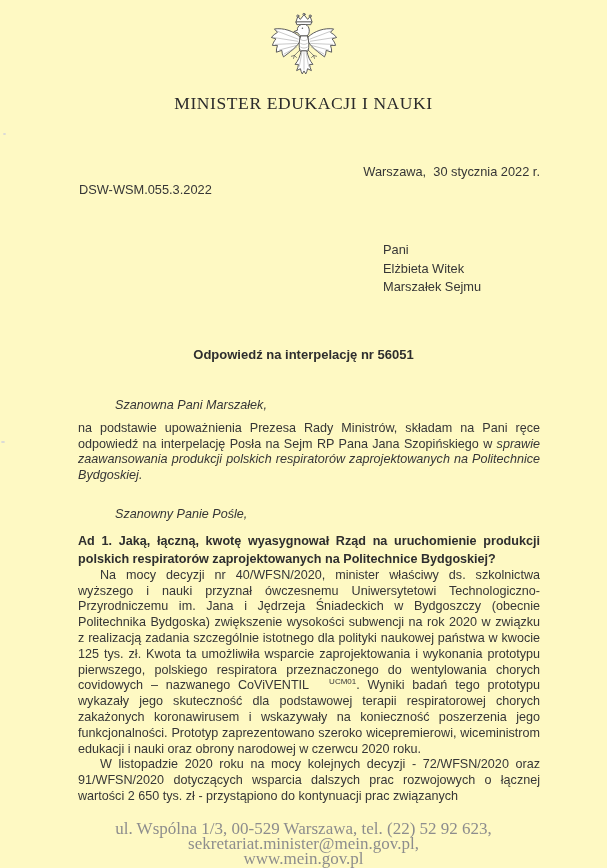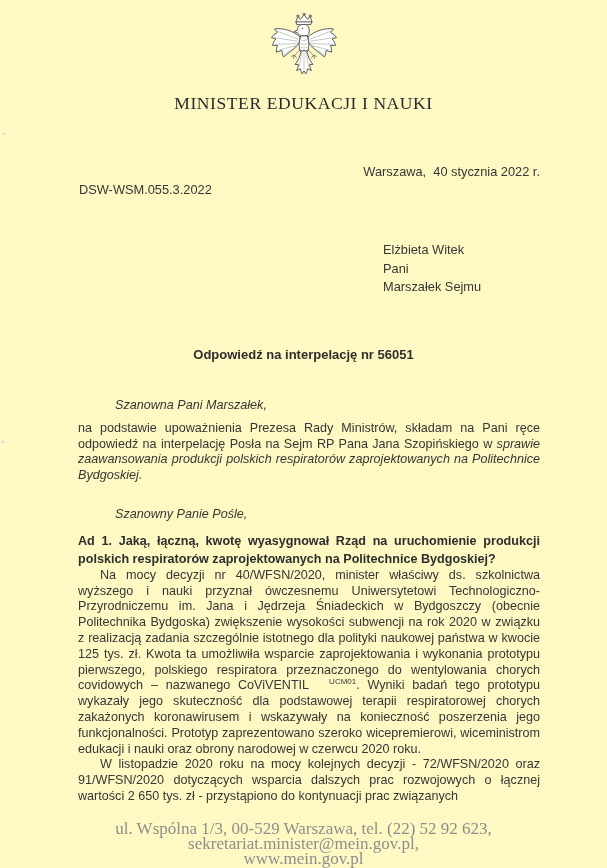--- a/index.html
+++ b/index.html
@@ -143,26 +143,26 @@
       <path d="M53.5 61.5 L44.5 70.5 M44.5 70.5 L39.5 71.8 M44.5 70.5 L43 75.3 M44.5 70.5 L47.8 73.8" stroke-width="1.2"></path>
       <path d="M66.5 61.5 L75.5 70.5 M75.5 70.5 L80.5 71.8 M75.5 70.5 L77 75.3 M75.5 70.5 L72.2 73.8" stroke-width="1.2"></path>
 
       <path d="M55.5 63.5 C53.5 72 50.5 79 45.5 85 L51 85 C50.5 89 49.5 92 48 95 L54.2 92 C54.8 95 55.8 98 57.2 100.5 L60 95.5 L62.8 100.5 C64.2 98 65.2 95 65.8 92 L72 95 C70.5 92 69.5 89 69 85 L74.5 85 C69.5 79 66.5 72 64.5 63.5 Z" fill="#ffffff"></path>
       <path d="M60 66 L60 93 M56.5 66 L52.5 88 M63.5 66 L67.5 88" stroke="#909090" stroke-width="0.8"></path>
     </svg>
   </div>
 
   <div class="minister-title">MINISTER EDUKACJI I NAUKI</div>
 
-  <div class="place-date">Warszawa,  40 stycznia 2022 r.</div>
+  <div class="place-date">Warszawa,  30 stycznia 2022 r.</div>
   <div class="reference-number">DSW-WSM.055.3.2022</div>
 
   <div class="addressee">
+    <div>Pani</div>
     <div>Elżbieta Witek</div>
-    <div>Pani</div>
     <div>Marszałek Sejmu</div>
   </div>
 
   <div class="subject-title">Odpowiedź na interpelację nr 56051</div>
 
   <div class="body-flow">
     <div class="salutation">Szanowna Pani Marszałek,</div>
 
     <p class="para para-italic-tail"><span>na podstawie upoważnienia Prezesa Rady Ministrów, składam na Pani ręce odpowiedź na interpelację Posła na Sejm RP Pana Jana Szopińskiego w </span><i>sprawie zaawansowania produkcji polskich respiratorów zaprojektowanych na Politechnice Bydgoskiej.</i></p>
 

